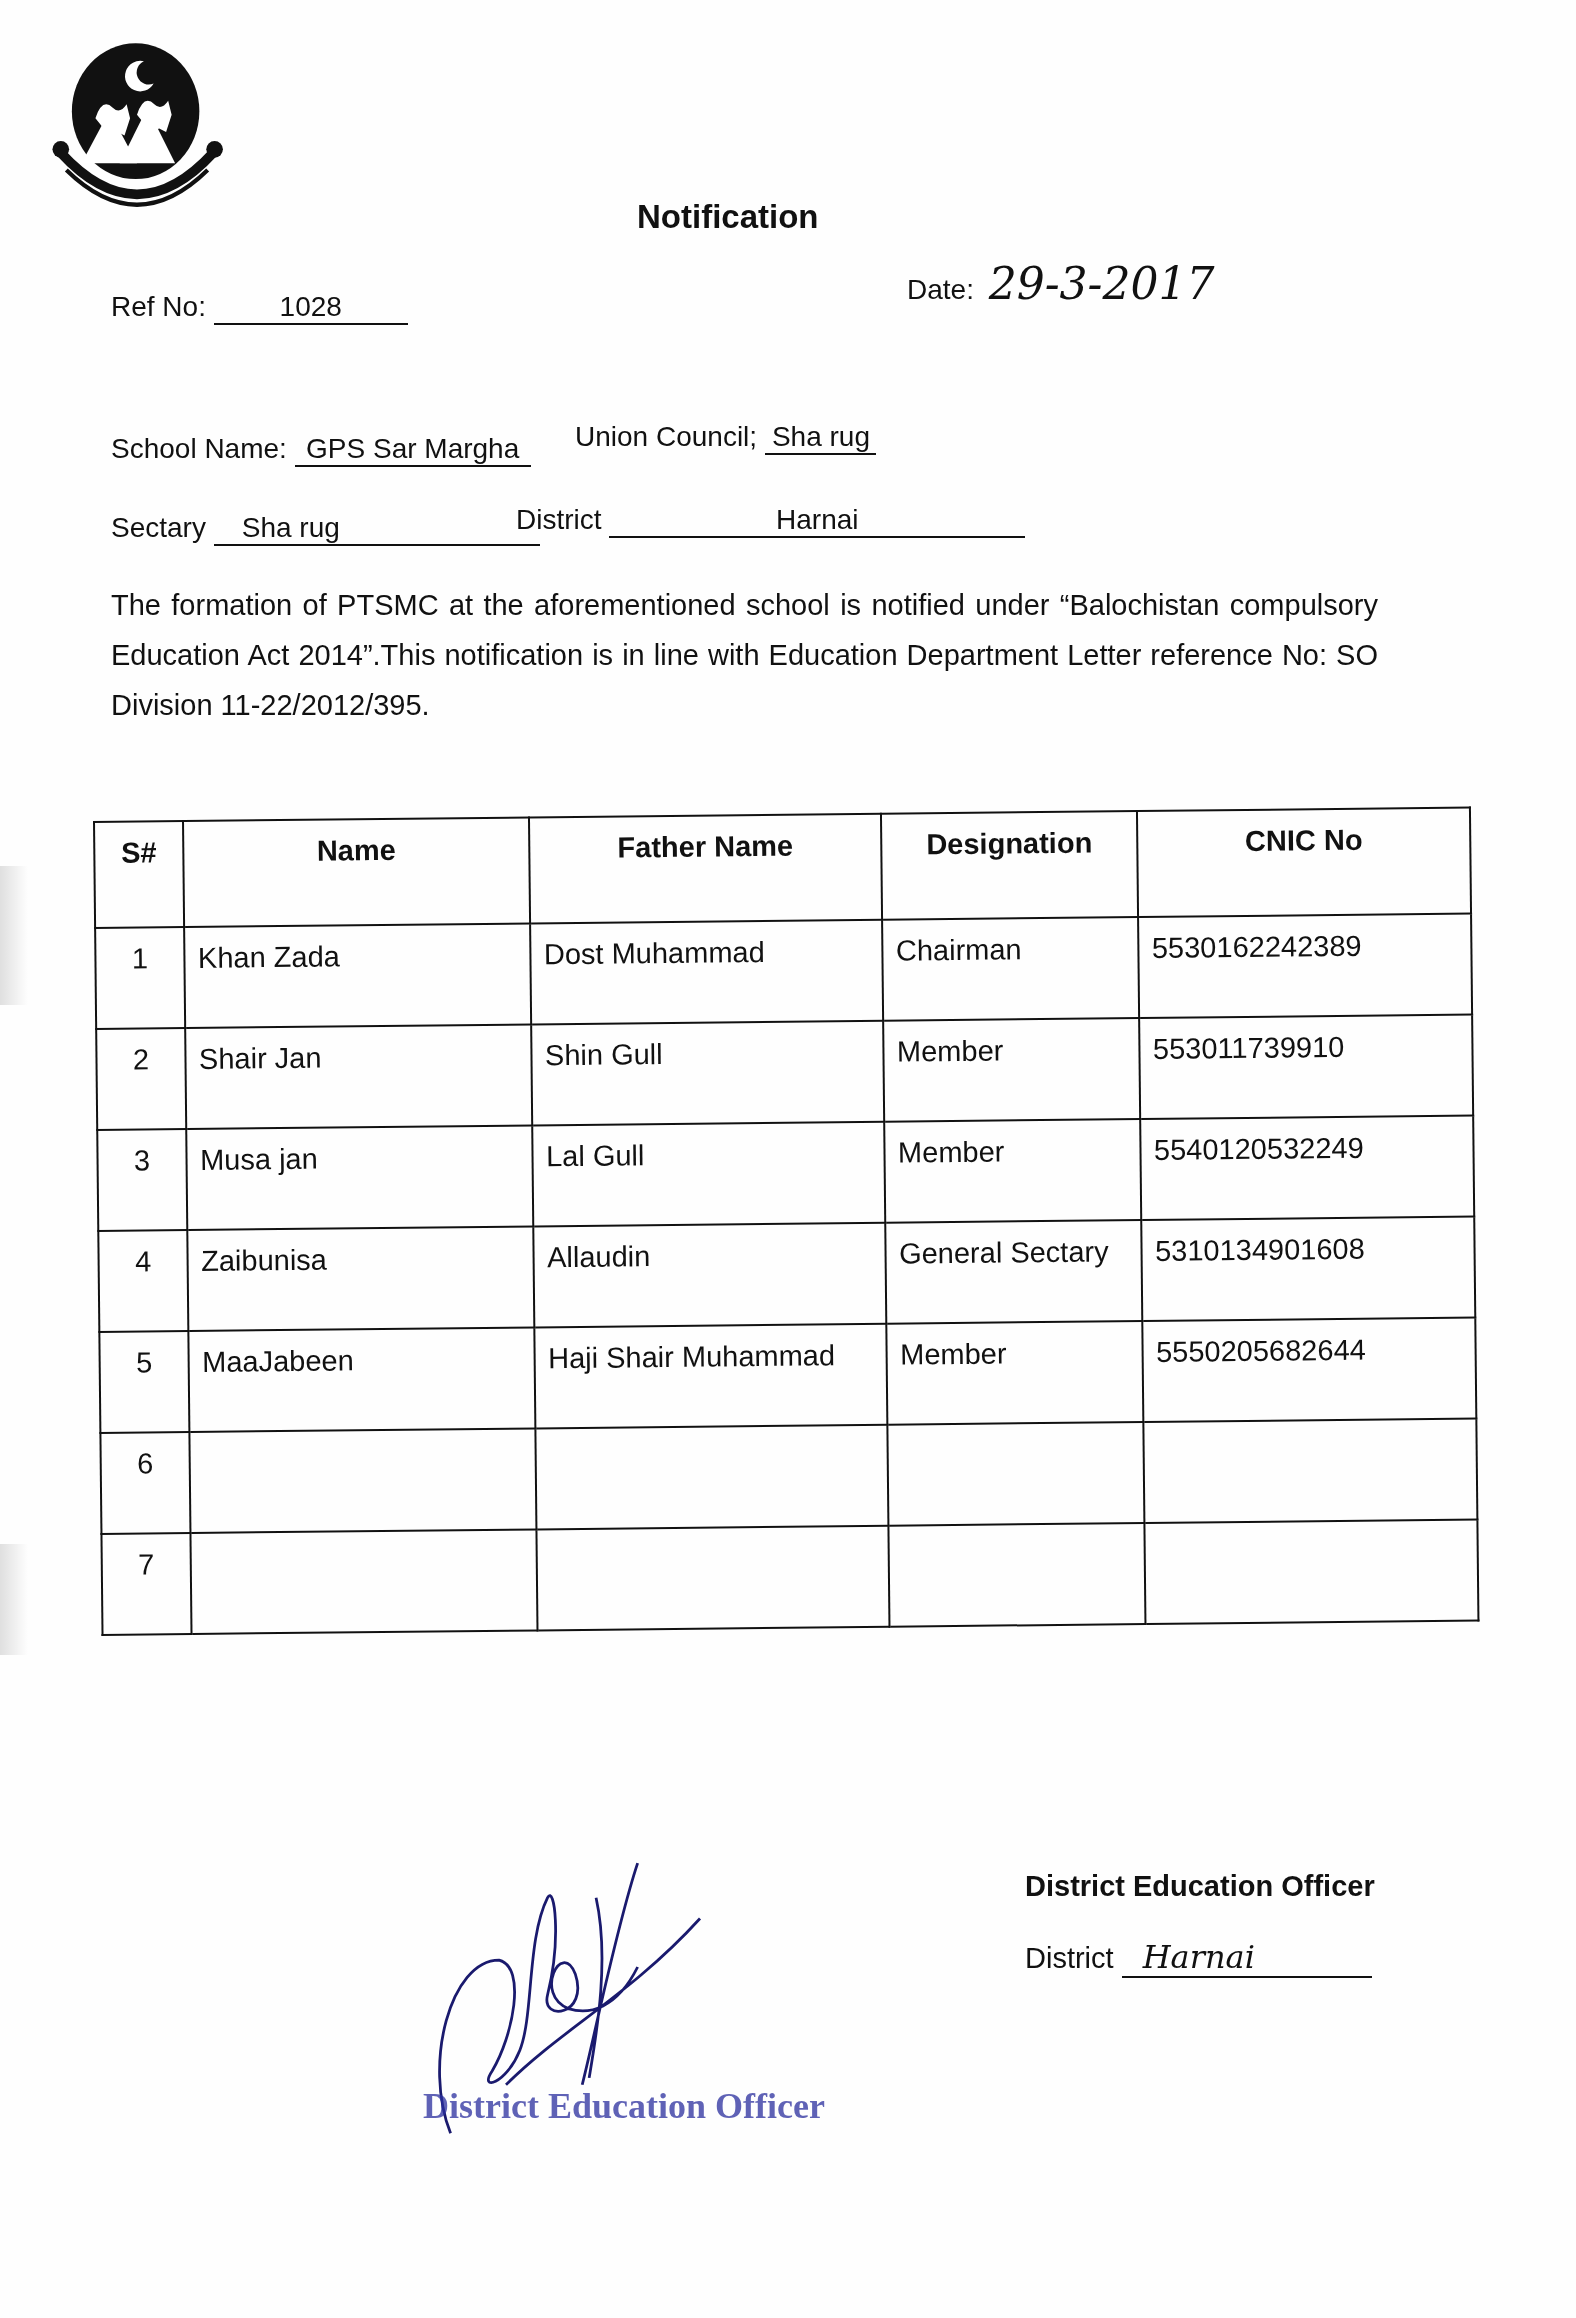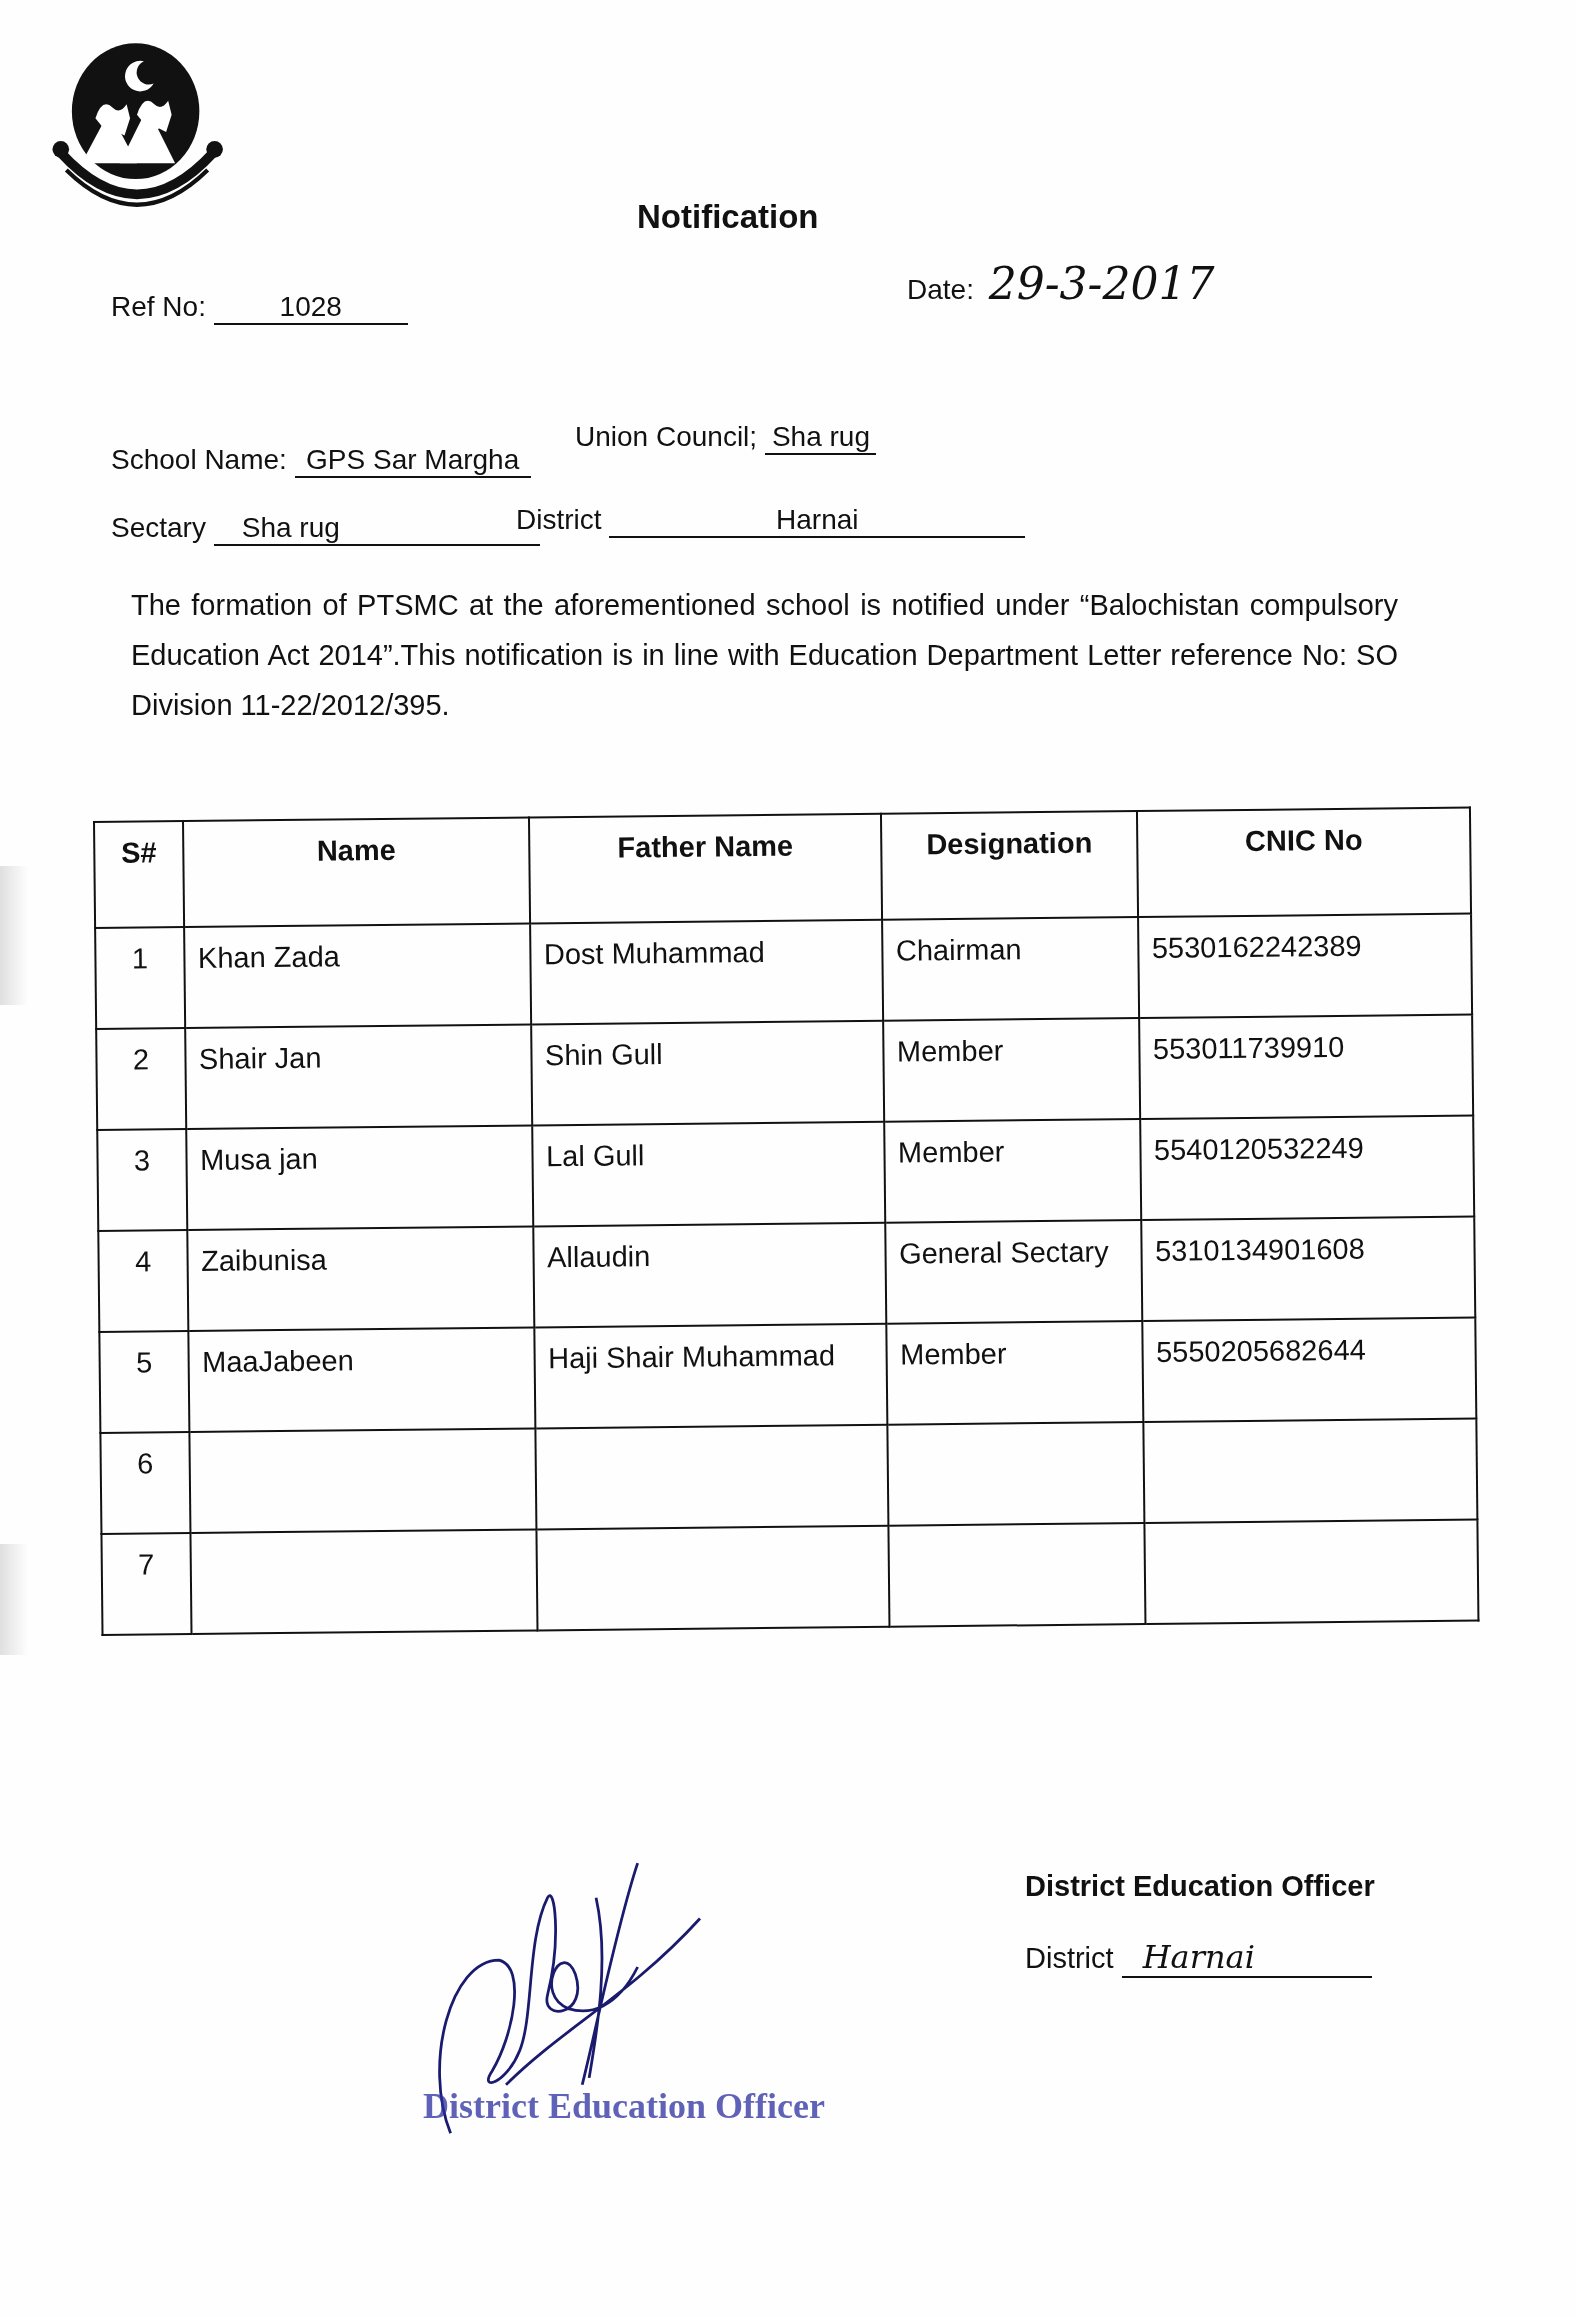--- a/index.html
+++ b/index.html
@@ -65,39 +65,39 @@
   <div class="field" style="left:111px; top:291px;">
     <span class="lbl">Ref No:</span>
     <span class="val" style="width:180px;">1028</span>
   </div>
 
   <div class="field" style="left:907px; top:258px;">
     <span class="lbl">Date:</span>
     <span class="val hand" style="border-bottom:none;">29-3-2017</span>
   </div>
 
-  <div class="field" style="left:111px; top:433px;margin-top:11px;">
+  <div class="field" style="left:111px; top:433px;">
     <span class="lbl">School Name:</span>
     <span class="val" style="width:222px;">GPS Sar Margha</span>
   </div>
   <div class="field" style="left:575px; top:421px;">
     <span class="lbl">Union Council;</span>
     <span class="val" style="width:97px;">Sha rug</span>
   </div>
 
   <div class="field" style="left:111px; top:512px;">
     <span class="lbl">Sectary</span>
     <span class="val" style="width:291px; text-align:left; padding-left:28px;">Sha rug</span>
   </div>
   <div class="field" style="left:516px; top:504px;">
     <span class="lbl">District</span>
     <span class="val" style="width:402px;">Harnai</span>
   </div>
 
-  <div class="para" style="top:580px;margin-left:20px;">The formation of PTSMC at the aforementioned school is notified under “Balochistan compulsory Education Act 2014”.This notification is in line with Education Department Letter reference No: SO Division 11-22/2012/395.</div>
+  <div class="para" style="top:580px;">The formation of PTSMC at the aforementioned school is notified under “Balochistan compulsory Education Act 2014”.This notification is in line with Education Department Letter reference No: SO Division 11-22/2012/395.</div>
 
   <table class="members">
     <thead>
       <tr>
         <th>S#</th>
         <th class="col-name">Name</th>
         <th class="col-father">Father Name</th>
         <th class="col-desig">Designation</th>
         <th>CNIC No</th>
       </tr>

